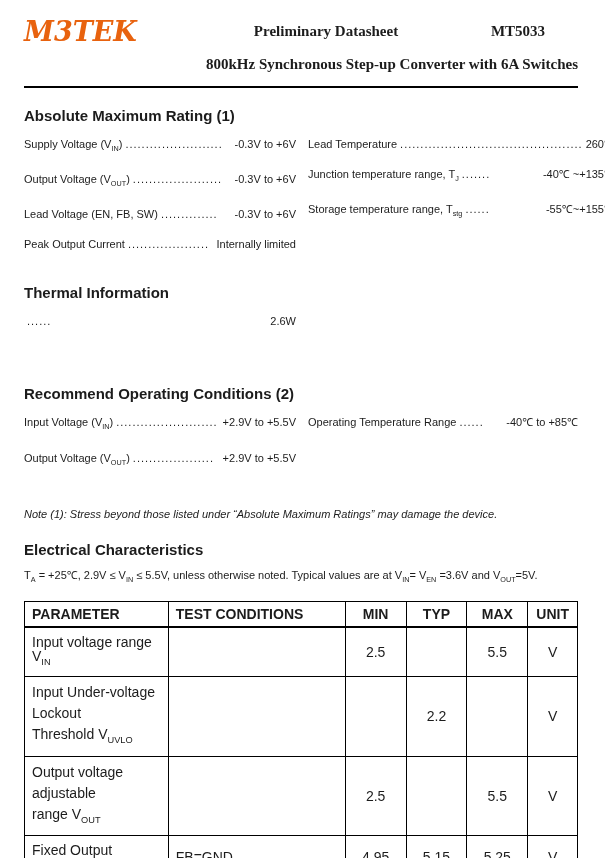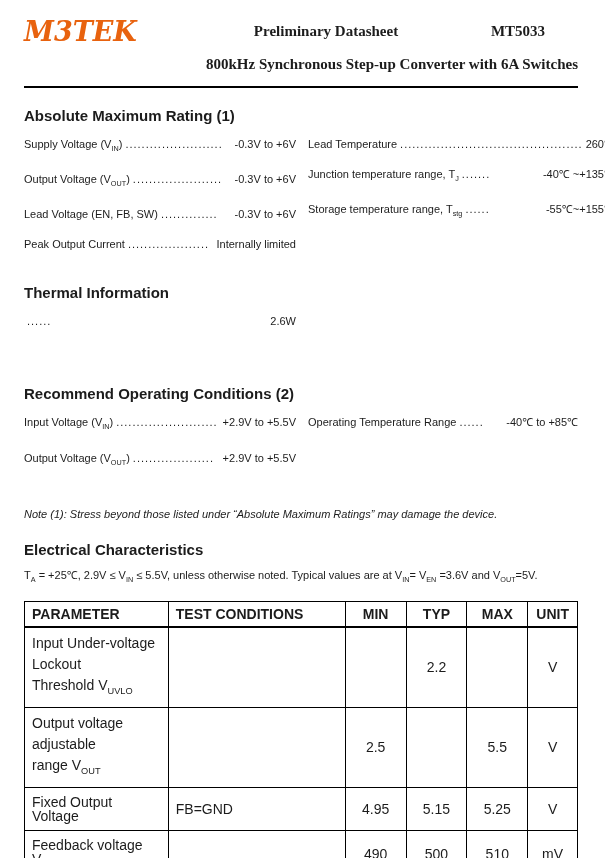--- a/index.html
+++ b/index.html
@@ -194,20 +194,28 @@
       <tr>
         <th class="th-left">PARAMETER</th>
         <th class="th-left">TEST CONDITIONS</th>
         <th class="th-center">MIN</th>
         <th class="th-center">TYP</th>
         <th class="th-center">MAX</th>
         <th class="th-center">UNIT</th>
       </tr>
     </thead>
     <tbody>
+      <tr>
+        <td class="td-left td-param">Input voltage range V<sub>IN</sub></td>
+        <td class="td-left"></td>
+        <td class="td-center">2.5</td>
+        <td class="td-center"></td>
+        <td class="td-center">5.5</td>
+        <td class="td-center">V</td>
+      </tr>
       <tr class="row-tall">
         <td class="td-left td-param">Input Under-voltage Lockout
 Threshold V<sub>UVLO</sub></td>
         <td class="td-left"></td>
         <td class="td-center"></td>
         <td class="td-center">2.2</td>
         <td class="td-center"></td>
         <td class="td-center">V</td>
       </tr>
       <tr class="row-tall">

